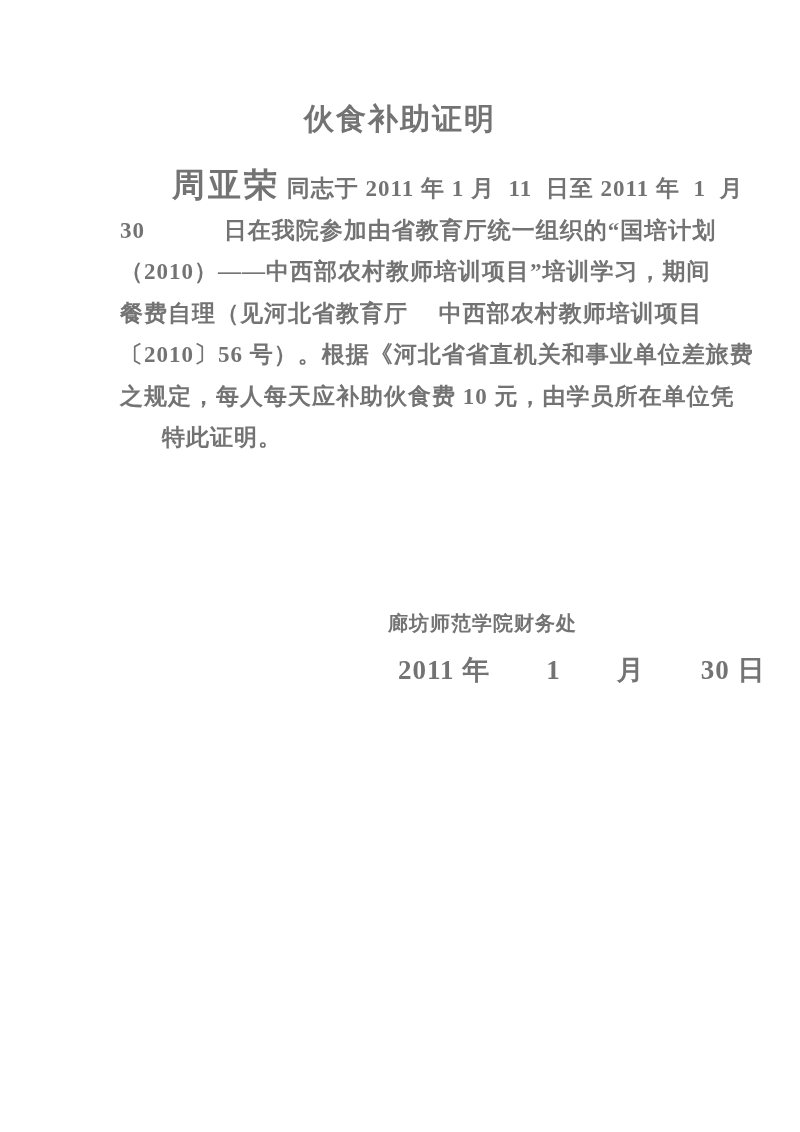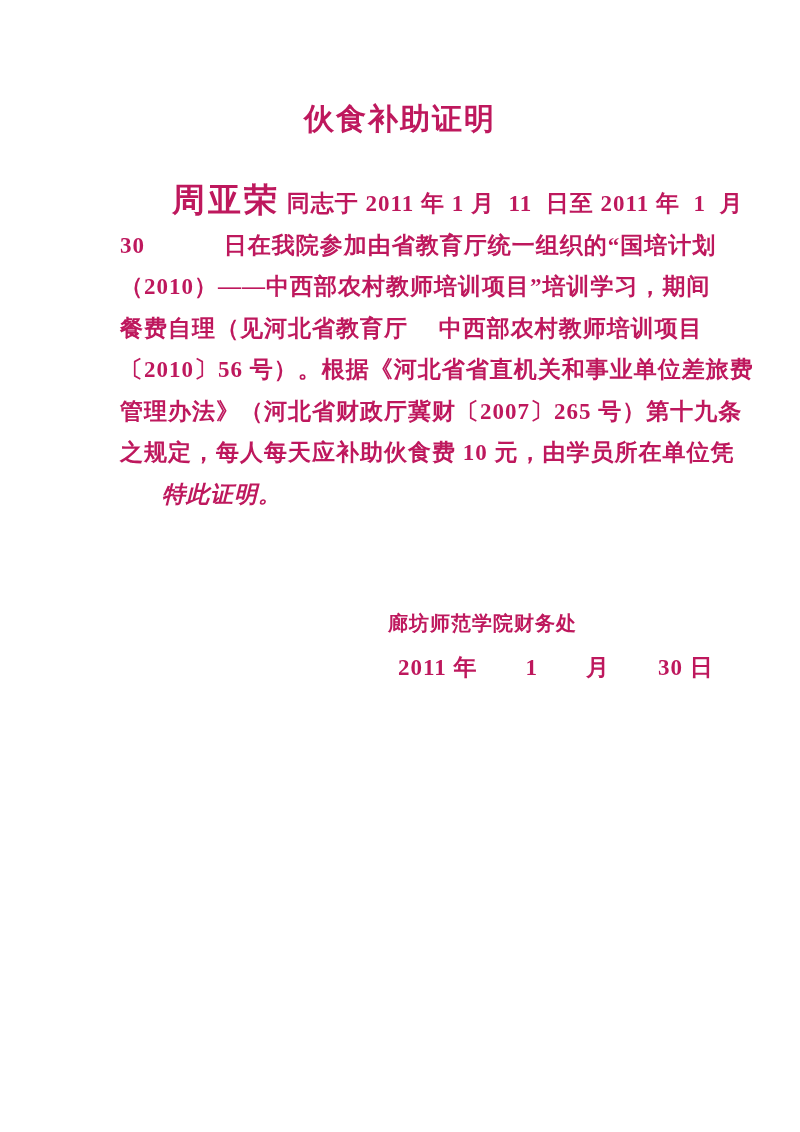--- a/index.html
+++ b/index.html
@@ -1,83 +1,82 @@
 <!DOCTYPE html>
 <html lang="zh"><head>
 <meta charset="utf-8">
 <style>
   html, body { margin: 0; padding: 0; background: #ffffff; }
   .page {
     position: relative;
     width: 800px;
     height: 1132px;
     background: #ffffff;
-    color: #be185d;
+    color: #737373;
     font-family: "Liberation Serif", "DejaVu Serif", serif;
     font-weight: bold;
     overflow: hidden;
   }
   .doc-title {
     position: absolute;
     top: 99px;
     left: 0;
     width: 100%;
     text-align: center;
     font-size: 30px;
     letter-spacing: 2px;
   }
   .body-text {
     position: absolute;
     left: 120px;
-    top: 180px;
+    top: 165px;
     width: 566px;
     font-size: 23px;
     line-height: 41.5px;
     letter-spacing: 1px;
   }
   .bline { white-space: pre; }
   .line-first { padding-left: 52px; }
   .person-name {
     font-size: 33px;
     font-weight: 900;
     letter-spacing: 3px;
   }
-  .closing-line { padding-left: 42px; white-space: pre; font-style: italic; }
+  .closing-line { padding-left: 42px; white-space: pre; }
   .sig-org {
     position: absolute;
     left: 388px;
     top: 610px;
     font-size: 20px;
     letter-spacing: 1px;
     white-space: pre;
   }
   .sig-date {
     position: absolute;
     left: 398px;
     top: 652px;
-    font-size: 23px;
+    font-size: 27px;
     letter-spacing: 1px;
     white-space: pre;
     text-align: center;
   }
 </style>
 </head>
 <body>
 
 <div class="page">
 
   <div class="doc-title">伙食补助证明</div>
 
   <div class="body-text">
     <div class="bline line-first"><span class="person-name">周亚荣</span><span> 同志于 2011 年 1 月  11  日至 2011 年  1  月</span></div>
     <div class="bline">30　　　 日在我院参加由省教育厅统一组织的“国培计划</div>
     <div class="bline">（2010）——中西部农村教师培训项目”培训学习，期间</div>
     <div class="bline">餐费自理（见河北省教育厅　 中西部农村教师培训项目</div>
     <div class="bline">〔2010〕56 号）。根据《河北省省直机关和事业单位差旅费</div>
-    <div class="bline">管理办法》（河北省财政厅冀财〔2007〕265 号）第十九条</div>
     <div class="bline">之规定，每人每天应补助伙食费 10 元，由学员所在单位凭</div>
     <div class="closing-line">特此证明。</div>
   </div>
 
   <div class="sig-org">廊坊师范学院财务处</div>
 
   <div class="sig-date">2011 年　　1　　月　　30 日</div>
 
 </div>
 

